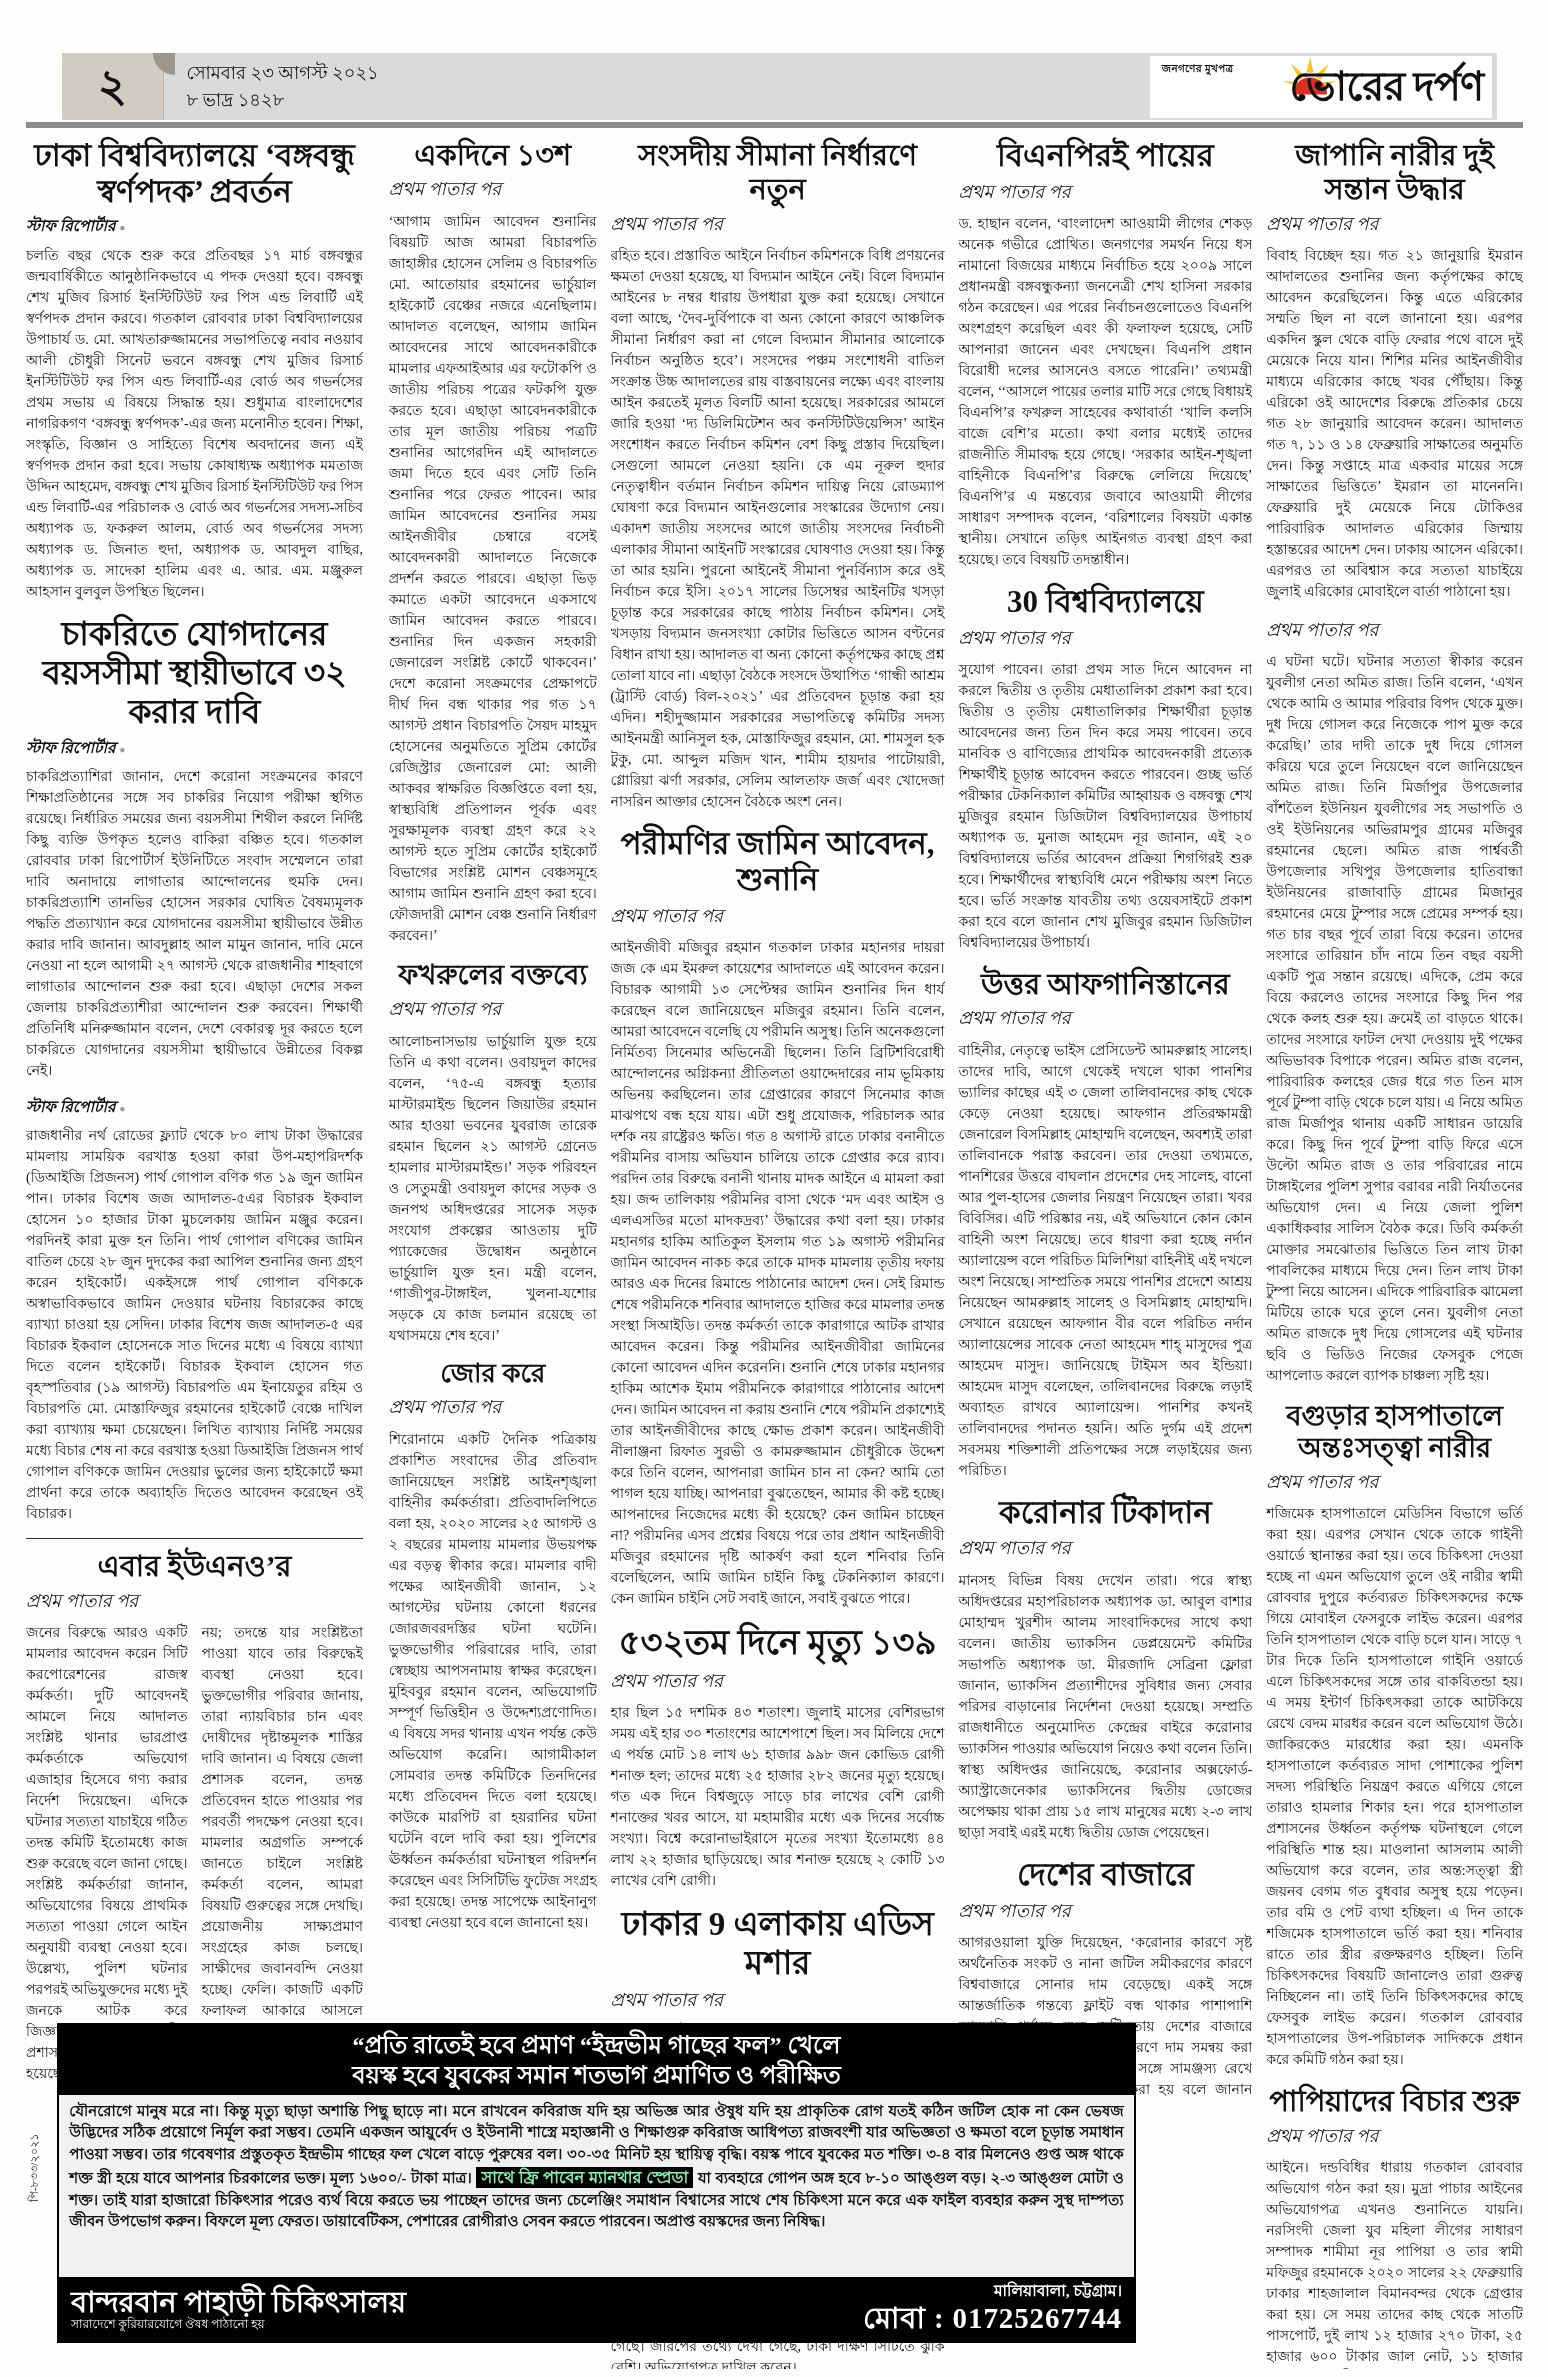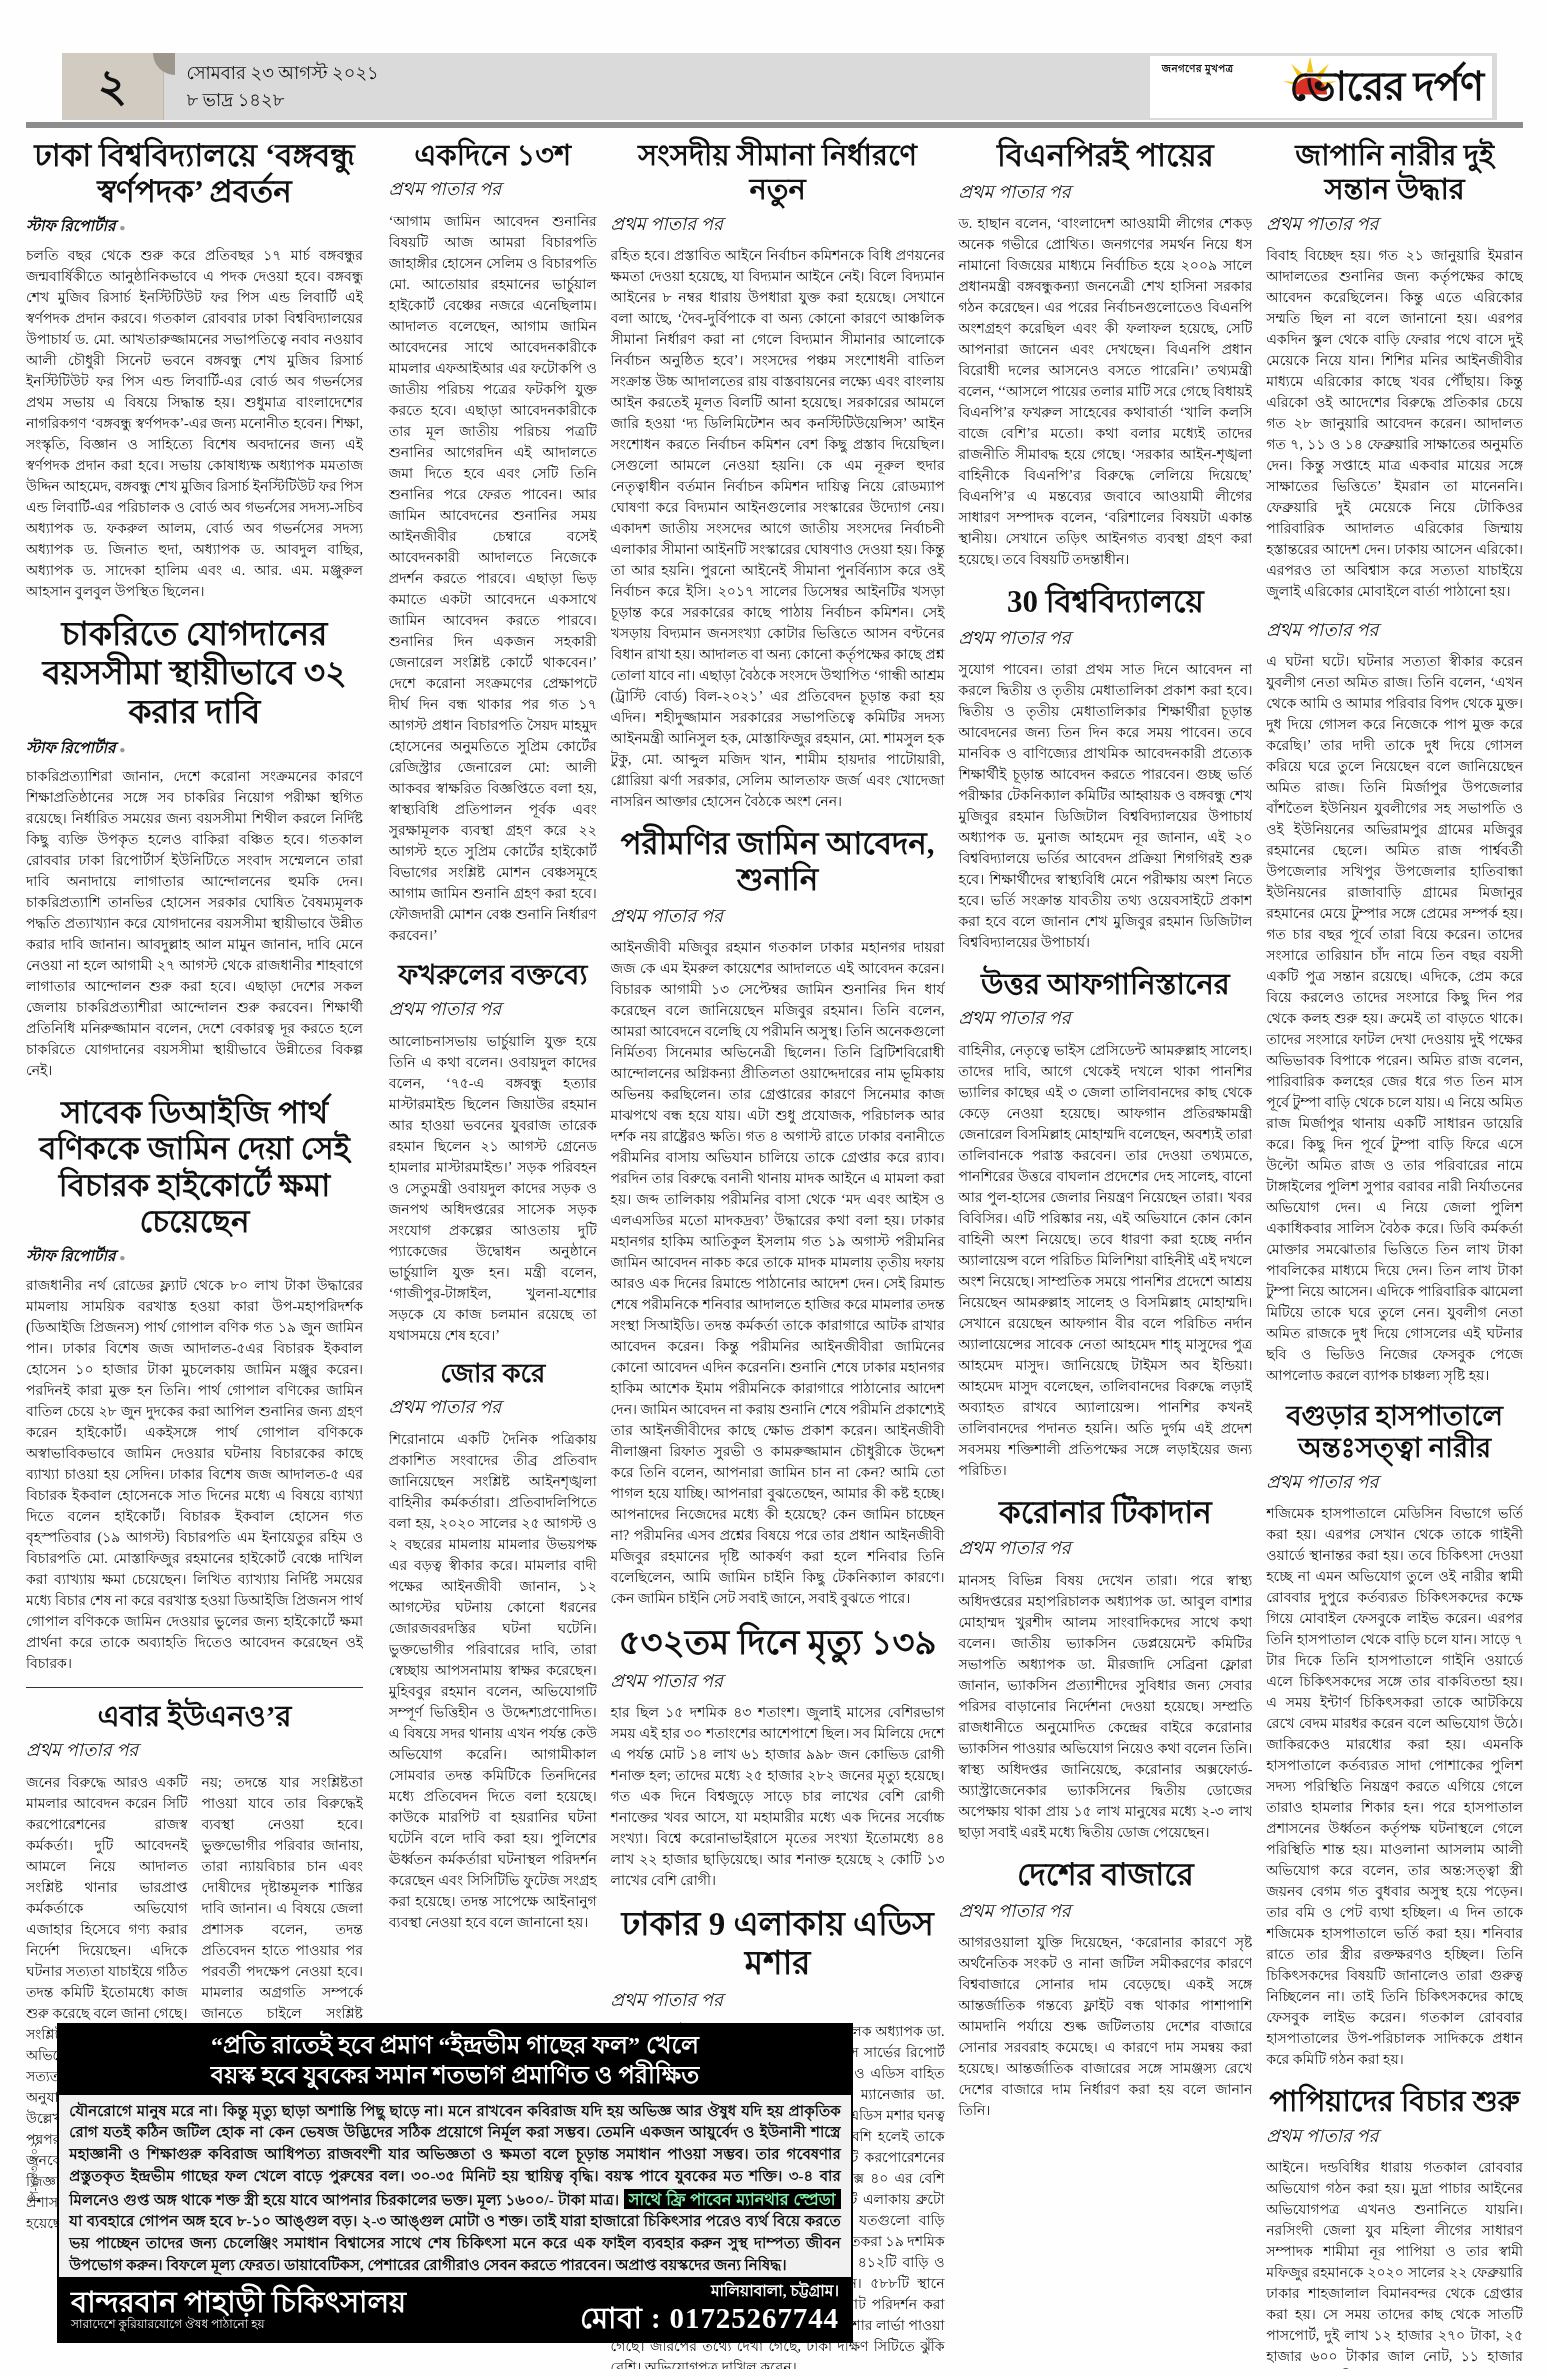--- a/index.html
+++ b/index.html
@@ -57,21 +57,21 @@
   }
   .kicker{text-align:left;font-style:italic;font-size:18px;margin:0 0 4.3px;}
   .byline{font-style:italic;font-weight:bold;font-size:15.5px;margin:0 0 4.3px;}
   .byline .dot{color:#9a9a9a;font-size:10.3px;vertical-align:middle;}
   .body{
     text-align:justify;font-size:14px;line-height:1.5;word-break:break-word;
   }
   .two-col .body{column-count:2;column-gap:13.8px;}
   
   .ad{
-    position:absolute;left:57px;top:2023px;width:796px;height:320px;
+    position:absolute;left:57px;top:2023px;width:1079px;height:320px;
     background:#f1f1f1;border:2.6px solid #000;box-sizing:border-box;z-index:5;
     display:flex;flex-direction:column;
   }
   .ad-head{
     background:#000;color:#fff;text-align:center;font-weight:bold;
     font-size:24px;line-height:1.25;padding:5.2px 6.9px;
   }
   .ad-body{
     flex:1;padding:5.2px 10.3px;font-size:15px;font-weight:bold;line-height:1.45;text-align:justify;overflow:hidden;
   }
@@ -127,21 +127,20 @@
         <h2 style="font-size: 31px;">ঢাকা বিশ্ববিদ্যালয়ে ‘বঙ্গবন্ধু স্বর্ণপদক’ প্রবর্তন</h2>
         <p class="byline">স্টাফ রিপোর্টার <span class="dot">●</span></p>
         <div class="body">চলতি বছর থেকে শুরু করে প্রতিবছর ১৭ মার্চ বঙ্গবন্ধুর জন্মবার্ষিকীতে আনুষ্ঠানিকভাবে এ পদক দেওয়া হবে। বঙ্গবন্ধু শেখ মুজিব রিসার্চ ইনস্টিটিউট ফর পিস এন্ড লিবার্টি এই স্বর্ণপদক প্রদান করবে। গতকাল রোববার ঢাকা বিশ্ববিদ্যালয়ের উপাচার্য ড. মো. আখতারুজ্জামনের সভাপতিত্বে নবাব নওয়াব আলী চৌধুরী সিনেট ভবনে বঙ্গবন্ধু শেখ মুজিব রিসার্চ ইনস্টিটিউট ফর পিস এন্ড লিবার্টি-এর বোর্ড অব গভর্নসের প্রথম সভায় এ বিষয়ে সিদ্ধান্ত হয়। শুধুমাত্র বাংলাদেশের নাগরিকগণ ‘বঙ্গবন্ধু স্বর্ণপদক’-এর জন্য মনোনীত হবেন। শিক্ষা, সংস্কৃতি, বিজ্ঞান ও সাহিত্যে বিশেষ অবদানের জন্য এই স্বর্ণপদক প্রদান করা হবে। সভায় কোষাধ্যক্ষ অধ্যাপক মমতাজ উদ্দিন আহমেদ, বঙ্গবন্ধু শেখ মুজিব রিসার্চ ইনস্টিটিউট ফর পিস এন্ড লিবার্টি-এর পরিচালক ও বোর্ড অব গভর্নসের সদস্য-সচিব অধ্যাপক ড. ফকরুল আলম, বোর্ড অব গভর্নসের সদস্য অধ্যাপক ড. জিনাত হুদা, অধ্যাপক ড. আবদুল বাছির, অধ্যাপক ড. সাদেকা হালিম এবং এ. আর. এম. মঞ্জুরুল আহসান বুলবুল উপস্থিত ছিলেন।</div>
       </article>
       <article class="article">
         <h2 style="font-size: 33px;">চাকরিতে যোগদানের বয়সসীমা স্থায়ীভাবে ৩২ করার দাবি</h2>
         <p class="byline">স্টাফ রিপোর্টার <span class="dot">●</span></p>
         <div class="body">চাকরিপ্রত্যাশিরা জানান, দেশে করোনা সংক্রমনের কারণে শিক্ষাপ্রতিষ্ঠানের সঙ্গে সব চাকরির নিয়োগ পরীক্ষা স্থগিত রয়েছে। নির্ধারিত সময়ের জন্য বয়সসীমা শিথীল করলে নির্দিষ্ট কিছু ব্যক্তি উপকৃত হলেও বাকিরা বঞ্চিত হবে। গতকাল রোববার ঢাকা রিপোর্টার্স ইউনিটিতে সংবাদ সম্মেলনে তারা দাবি অনাদায়ে লাগাতার আন্দোলনের হুমকি দেন। চাকরিপ্রত্যাশি তানভির হোসেন সরকার ঘোষিত বৈষম্যমূলক পদ্ধতি প্রত্যাখ্যান করে যোগদানের বয়সসীমা স্থায়ীভাবে উন্নীত করার দাবি জানান। আবদুল্লাহ আল মামুন জানান, দাবি মেনে নেওয়া না হলে আগামী ২৭ আগস্ট থেকে রাজধানীর শাহবাগে লাগাতার আন্দোলন শুরু করা হবে। এছাড়া দেশের সকল জেলায় চাকরিপ্রত্যাশীরা আন্দোলন শুরু করবেন। শিক্ষার্থী প্রতিনিধি মনিরুজ্জামান বলেন, দেশে বেকারত্ব দূর করতে হলে চাকরিতে যোগদানের বয়সসীমা স্থায়ীভাবে উন্নীতের বিকল্প নেই।</div>
       </article>
       <article class="article">
-        <h2 style="font-size: 31px;">সাবেক ডিআইজি পার্থ বণিককে জামিন দেয়া সেই বিচারক হাইকোর্টে ক্ষমা চেয়েছেন</h2>
         <p class="byline">স্টাফ রিপোর্টার <span class="dot">●</span></p>
         <div class="body">রাজধানীর নর্থ রোডের ফ্ল্যাট থেকে ৮০ লাখ টাকা উদ্ধারের মামলায় সাময়িক বরখাস্ত হওয়া কারা উপ-মহাপরিদর্শক (ডিআইজি প্রিজনস) পার্থ গোপাল বণিক গত ১৯ জুন জামিন পান। ঢাকার বিশেষ জজ আদালত-৫এর বিচারক ইকবাল হোসেন ১০ হাজার টাকা মুচলেকায় জামিন মঞ্জুর করেন। পরদিনই কারা মুক্ত হন তিনি। পার্থ গোপাল বণিকের জামিন বাতিল চেয়ে ২৮ জুন দুদকের করা আপিল শুনানির জন্য গ্রহণ করেন হাইকোর্ট। একইসঙ্গে পার্থ গোপাল বণিককে অস্বাভাবিকভাবে জামিন দেওয়ার ঘটনায় বিচারকের কাছে ব্যাখ্যা চাওয়া হয় সেদিন। ঢাকার বিশেষ জজ আদালত-৫ এর বিচারক ইকবাল হোসেনকে সাত দিনের মধ্যে এ বিষয়ে ব্যাখ্যা দিতে বলেন হাইকোর্ট। বিচারক ইকবাল হোসেন গত বৃহস্পতিবার (১৯ আগস্ট) বিচারপতি এম ইনায়েতুর রহিম ও বিচারপতি মো. মোস্তাফিজুর রহমানের হাইকোর্ট বেঞ্চে দাখিল করা ব্যাখ্যায় ক্ষমা চেয়েছেন। লিখিত ব্যাখ্যায় নির্দিষ্ট সময়ের মধ্যে বিচার শেষ না করে বরখাস্ত হওয়া ডিআইজি প্রিজনস পার্থ গোপাল বণিককে জামিন দেওয়ার ভুলের জন্য হাইকোর্টে ক্ষমা প্রার্থনা করে তাকে অব্যাহতি দিতেও আবেদন করেছেন ওই বিচারক।</div>
       </article>
       <article class="article two-col rule-top">
         <h2 style="font-size: 29px;">এবার ইউএনও’র</h2>
         <p class="kicker">প্রথম পাতার পর</p>
         <div class="body">জনের বিরুদ্ধে আরও একটি মামলার আবেদন করেন সিটি করপোরেশনের রাজস্ব কর্মকর্তা। দুটি আবেদনই আমলে নিয়ে আদালত সংশ্লিষ্ট থানার ভারপ্রাপ্ত কর্মকর্তাকে অভিযোগ এজাহার হিসেবে গণ্য করার নির্দেশ দিয়েছেন। এদিকে ঘটনার সত্যতা যাচাইয়ে গঠিত তদন্ত কমিটি ইতোমধ্যে কাজ শুরু করেছে বলে জানা গেছে। সংশ্লিষ্ট কর্মকর্তারা জানান, অভিযোগের বিষয়ে প্রাথমিক সত্যতা পাওয়া গেলে আইন অনুযায়ী ব্যবস্থা নেওয়া হবে। উল্লেখ্য, পুলিশ ঘটনার পরপরই অভিযুক্তদের মধ্যে দুই জনকে আটক করে জিজ্ঞাসাবাদ করছে। স্থানীয় প্রশাসনের পক্ষ থেকে বলা হয়েছে, কেউ আইনের ঊর্ধ্বে নয়; তদন্তে যার সংশ্লিষ্টতা পাওয়া যাবে তার বিরুদ্ধেই ব্যবস্থা নেওয়া হবে। ভুক্তভোগীর পরিবার জানায়, তারা ন্যায়বিচার চান এবং দোষীদের দৃষ্টান্তমূলক শাস্তির দাবি জানান। এ বিষয়ে জেলা প্রশাসক বলেন, তদন্ত প্রতিবেদন হাতে পাওয়ার পর পরবর্তী পদক্ষেপ নেওয়া হবে। মামলার অগ্রগতি সম্পর্কে জানতে চাইলে সংশ্লিষ্ট কর্মকর্তা বলেন, আমরা বিষয়টি গুরুত্বের সঙ্গে দেখছি। প্রয়োজনীয় সাক্ষ্যপ্রমাণ সংগ্রহের কাজ চলছে। সাক্ষীদের জবানবন্দি নেওয়া হচ্ছে। ফেলি। কাজটি একটি ফলাফল আকারে আসলে তখন হয়ত আপনারা জানবেন।</div>
       </article>
     </div>
     <div class="column col-b">

